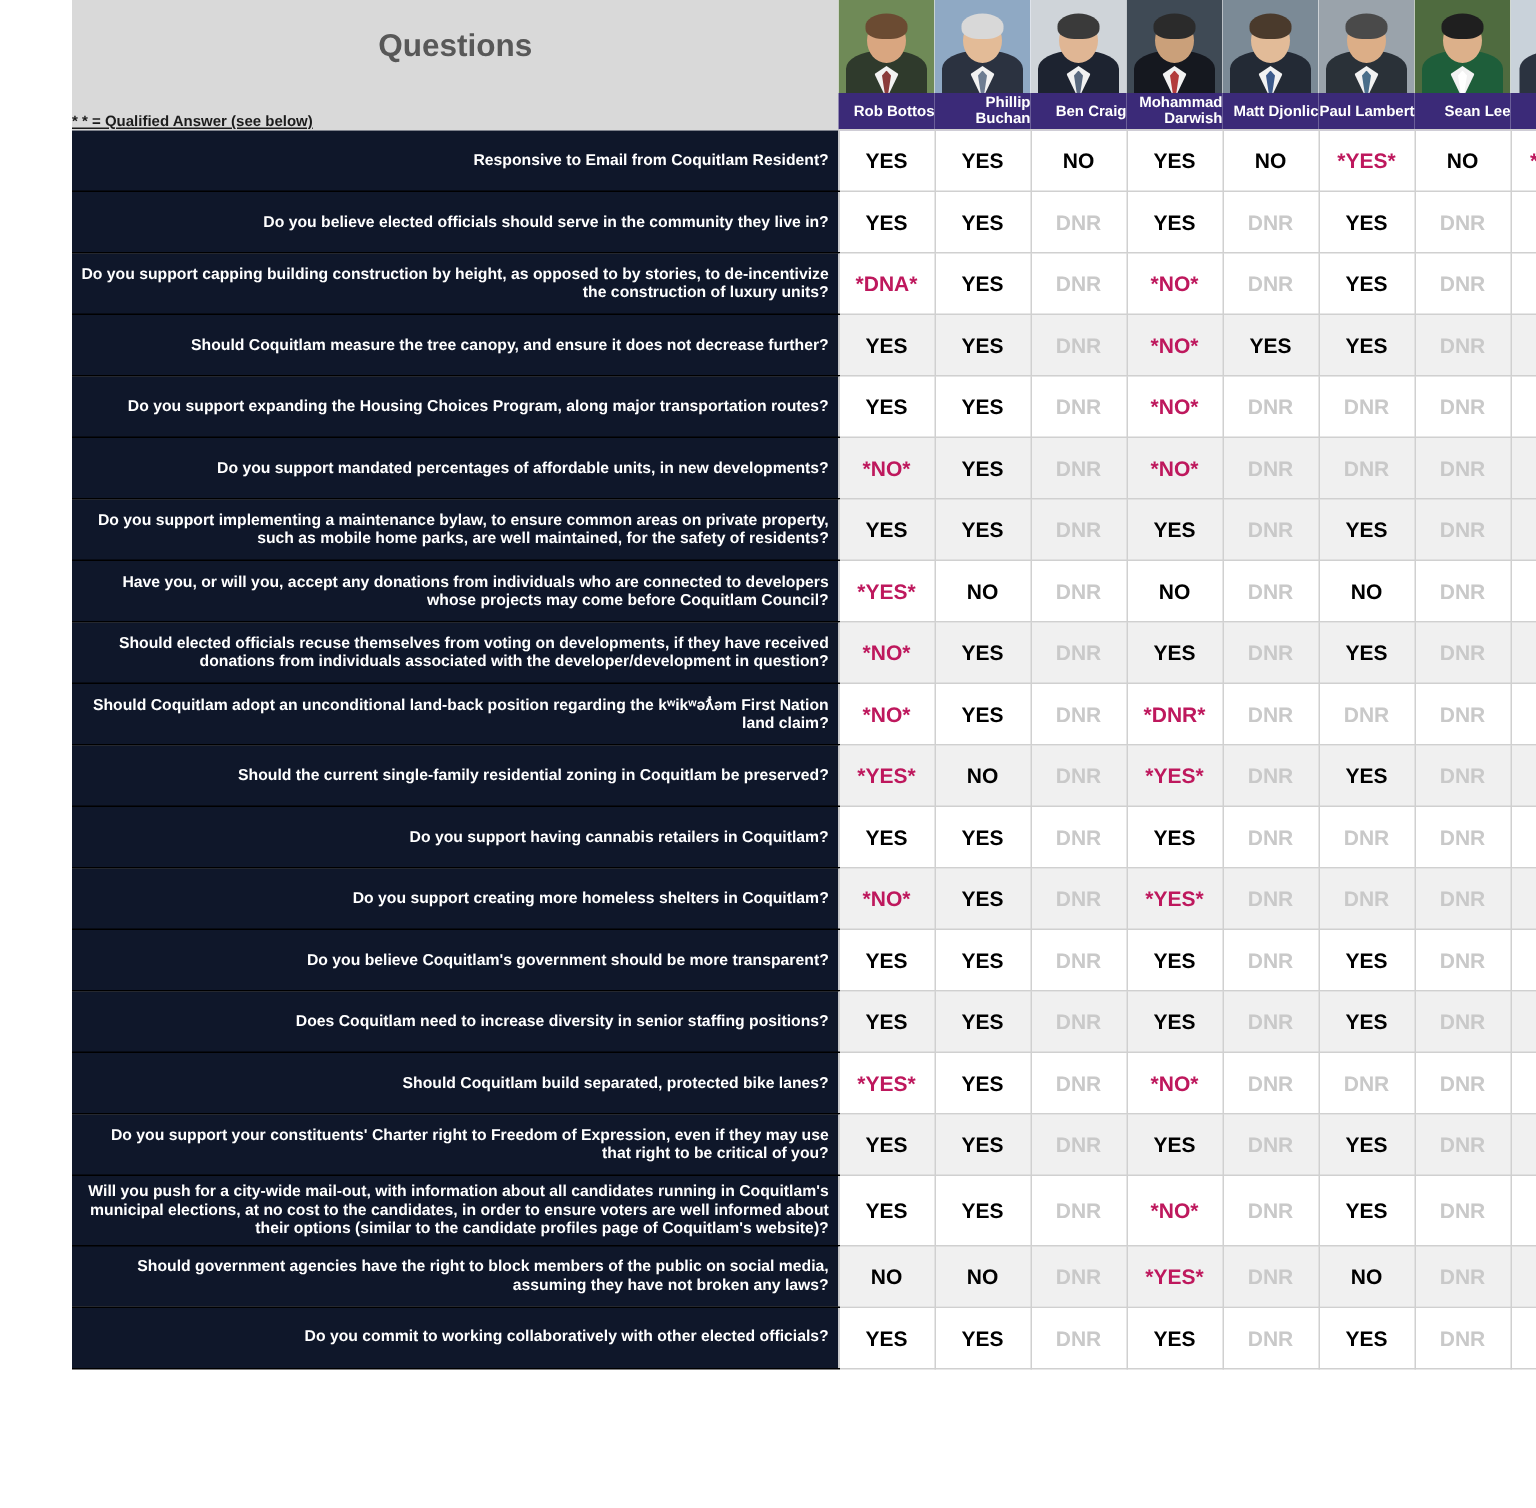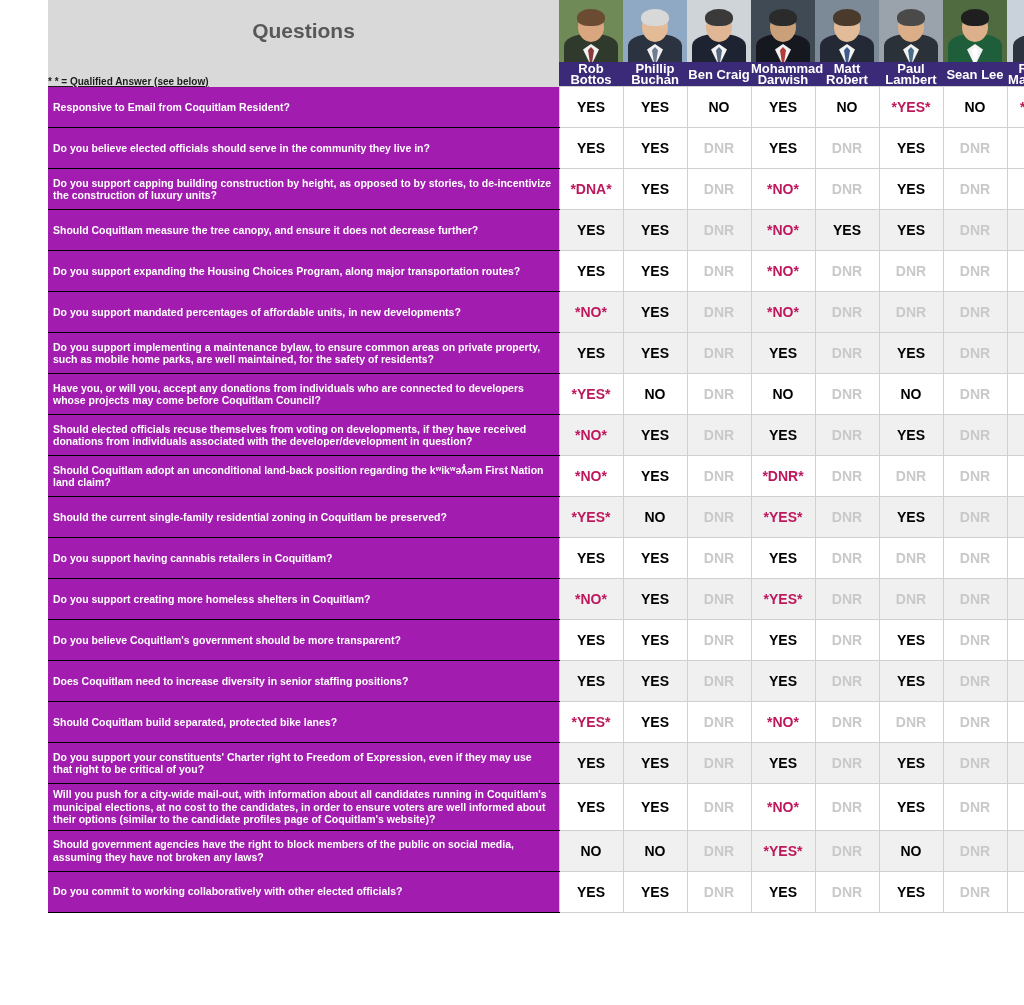--- a/index.html
+++ b/index.html
@@ -65,41 +65,42 @@
     font-weight: bold;
     padding: 3px 4px 4px 4px;
     height: 24px;
     vertical-align: bottom;
     border: none;
     text-decoration: underline;
   }
   .namebar {
     background: #3b2a78;
     color: #ffffff;
-    font-size: 13px;
+    font-size: 10px;
     font-weight: bold;
-    text-align: center;
+    text-align: right;
     line-height: 11px;
     height: 24px;
     vertical-align: middle;
     padding: 1px 1px;
     border-left: 1px solid #3b2a78;
     border-right: 1px solid #3b2a78;
   }
 
   
   td.qcell {
-    background: #a21caf;
+    background: #0f172a;
     color: #ffffff;
     font-size: 10.5px;
     font-weight: bold;
     line-height: 12.5px;
     padding: 4px 6px 4px 5px;
     vertical-align: middle;
     border-bottom: 1px solid #000000;
+    text-align: right;
   }
   td.acell {
     text-align: center;
     vertical-align: middle;
     font-size: 14px;
     font-weight: bold;
     font-family: "Liberation Sans", sans-serif;
     border: 1px solid #d0d0d0;
     height: 40px;
     padding: 0 1px;
@@ -246,21 +247,21 @@
             </div>
           </td>
         </tr>
       <tr class="namebar-row">
         <td class="qnote">* * = Qualified Answer (see below)</td>
 
       <td class="namebar">Rob Bottos</td>
           <td class="namebar">Phillip Buchan</td>
           <td class="namebar">Ben Craig</td>
           <td class="namebar">Mohammad Darwish</td>
-          <td class="namebar">Matt Robert</td>
+          <td class="namebar">Matt Djonlic</td>
           <td class="namebar">Paul Lambert</td>
           <td class="namebar">Sean Lee</td>
           <td class="namebar">Robert Mazzarolo</td>
         </tr>
     </thead>
     <tbody>
 
     <tr class="odd">
           <td class="qcell">Responsive to Email from Coquitlam Resident?</td>
           <td class="acell ans-yes">YES</td>

